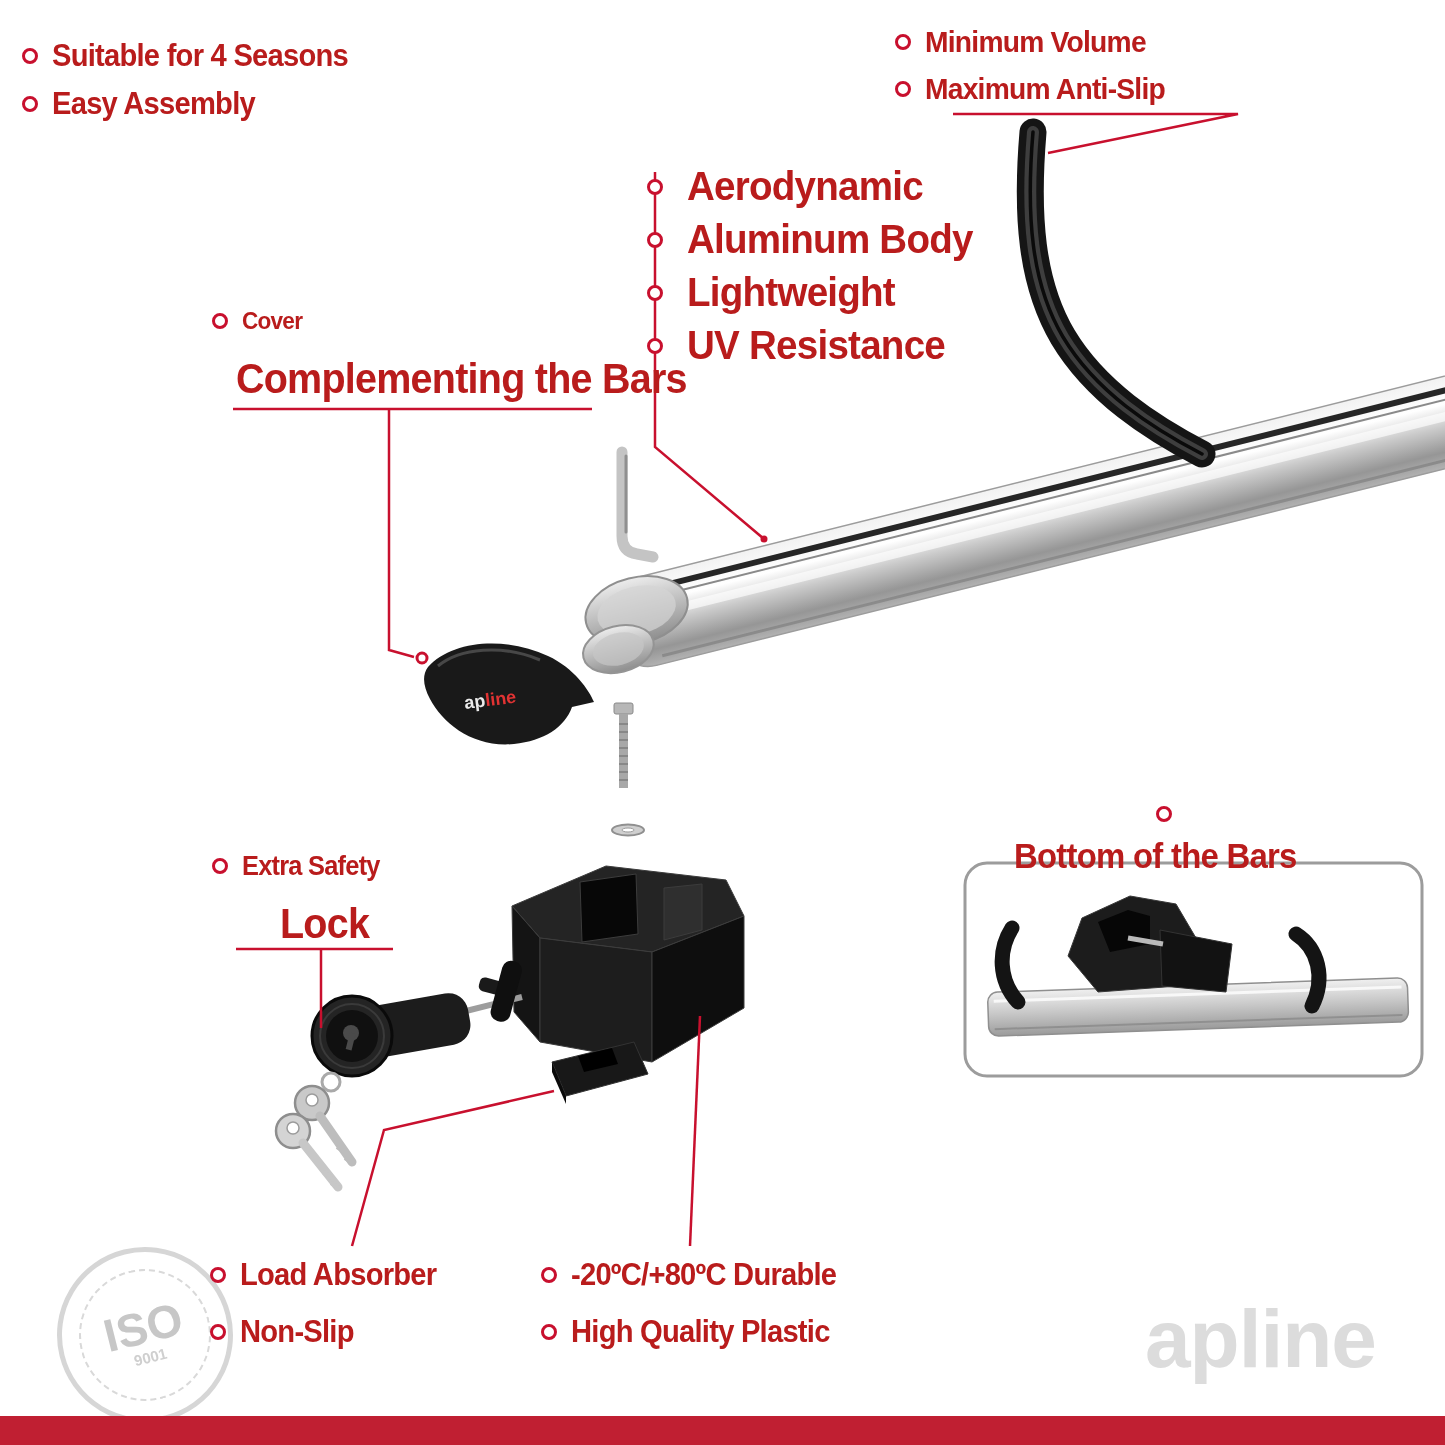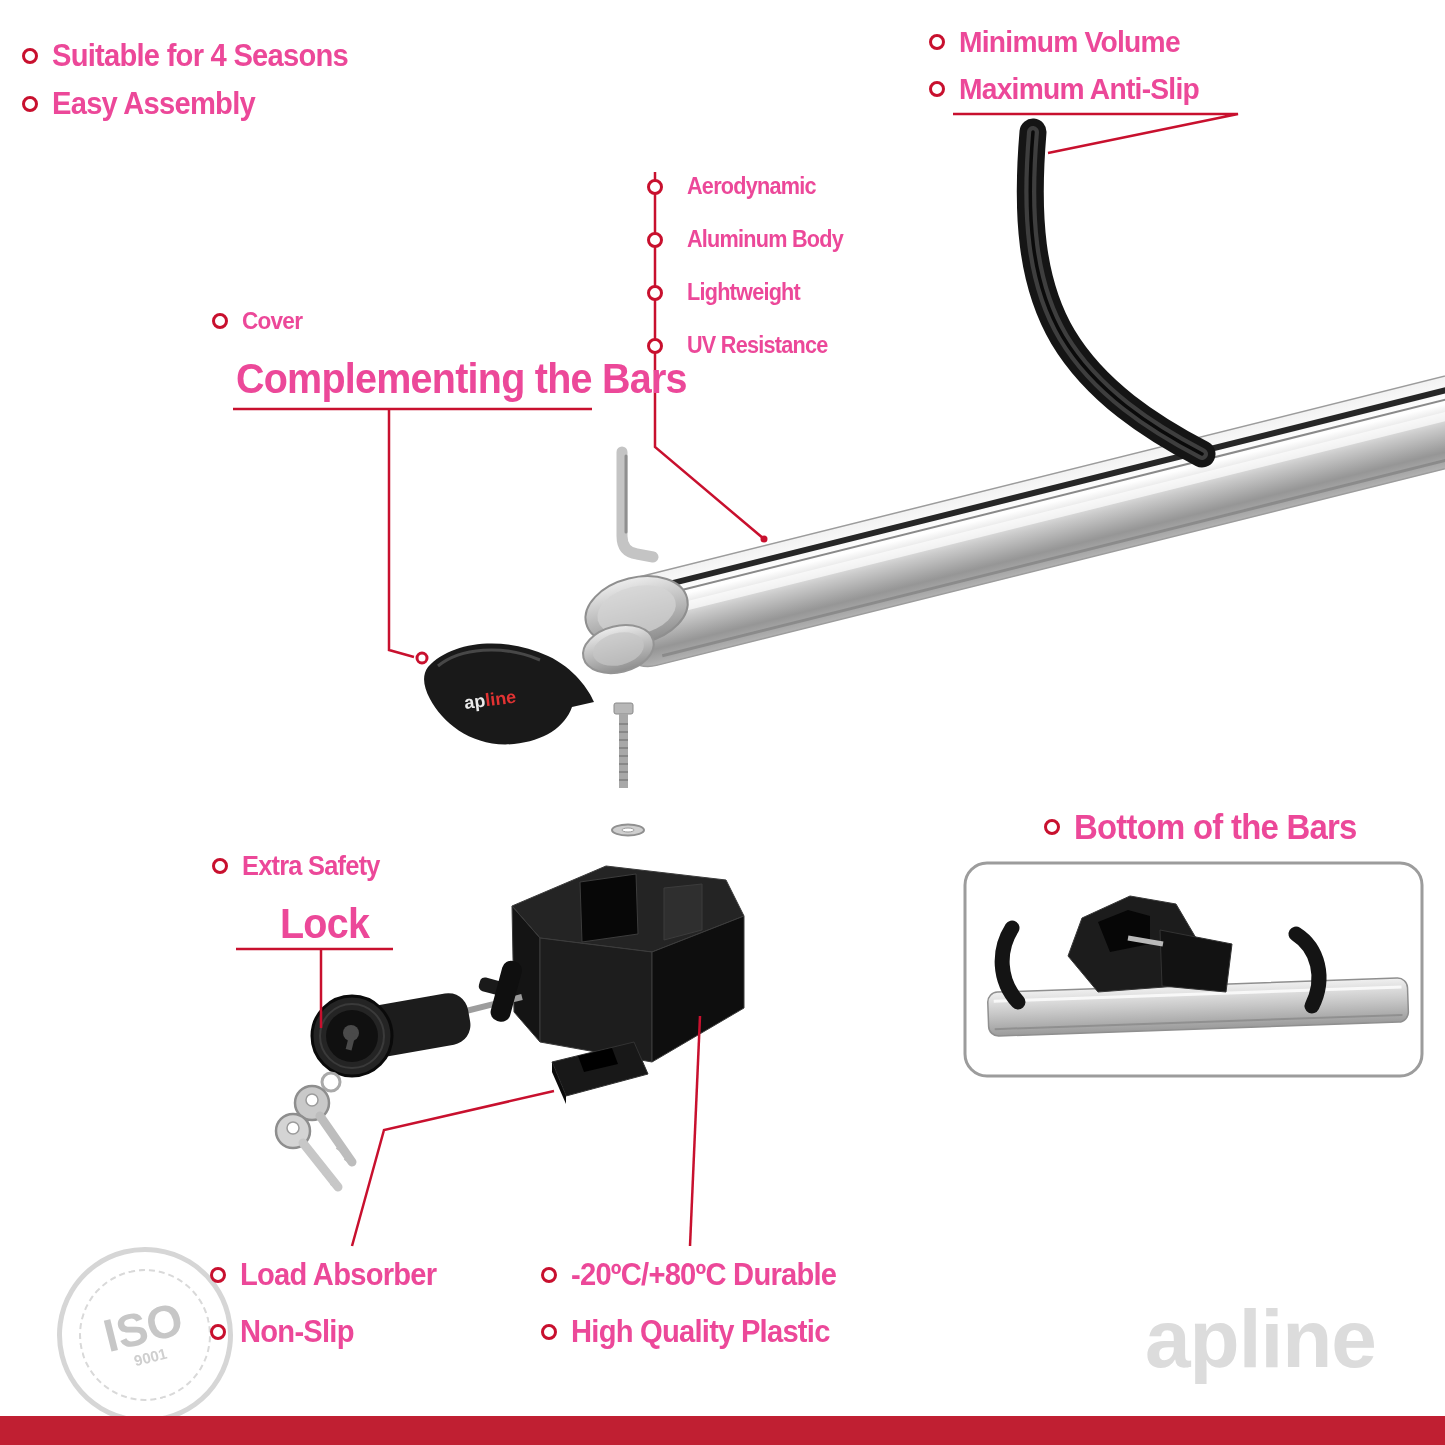--- a/index.html
+++ b/index.html
@@ -1,31 +1,31 @@
 <!DOCTYPE html>
 <html><head>
 <meta charset="utf-8">
 <style>
   html,body{margin:0;padding:0;}
   body{
     width:1445px;height:1445px;position:relative;background:#ffffff;
     font-family:"Liberation Sans",sans-serif;overflow:hidden;
   }
   svg.art{position:absolute;left:0;top:0;z-index:1;}
-  .label{position:absolute;z-index:2;color:#ec4899;font-weight:700;letter-spacing:-0.8px;}
+  .label{position:absolute;z-index:2;color:#b91c1c;font-weight:700;letter-spacing:-0.8px;}
   .vlist{display:flex;flex-direction:column;}
   .feat-item{display:flex;align-items:center;gap:14px;}
   .bullet{
     width:10px;height:10px;border:3px solid #C8102E;border-radius:50%;
     background:#ffffff;flex:0 0 auto;
   }
   .ftext{display:inline-block;transform:scaleX(.94);transform-origin:left center;white-space:nowrap;}
   .r48 .feat-item{height:48px;font-size:31px;}
   .r47 .feat-item{height:47px;font-size:30px;}
-  .r53 .feat-item{height:53px;font-size:23px;gap:24px;}
+  .r53 .feat-item{height:53px;font-size:41px;gap:24px;}
   .r57 .feat-item{height:57px;font-size:31px;gap:14px;}
   .indent-line{margin-left:24px;height:58px;display:flex;align-items:center;font-size:42px;}
   .lock-line{margin-left:68px;}
   #bottom-bars-title{font-size:35px;}
   #bottom-redbar{
     position:absolute;left:0;top:1416px;width:1445px;height:29px;
     background:#C01F32;z-index:3;
   }
   
   #iso-stamp{
@@ -188,21 +188,21 @@
   <div class="feat-item">
     <span class="bullet"></span>
     <span class="ftext">Suitable for 4 Seasons</span>
   </div>
   <div class="feat-item">
     <span class="bullet"></span>
     <span class="ftext">Easy Assembly</span>
   </div>
 </div>
 
-<div class="label vlist r47" style="left:929px;top:18px;">
+<div class="label vlist r47" style="left:895px;top:18px;">
   <div class="feat-item">
     <span class="bullet"></span>
     <span class="ftext">Minimum Volume</span>
   </div>
   <div class="feat-item">
     <span class="bullet"></span>
     <span class="ftext">Maximum Anti-Slip</span>
   </div>
 </div>
 
@@ -238,21 +238,21 @@
 <div class="label vlist" style="left:212px;top:837px;">
   <div class="feat-item" style="height:58px;font-size:27px;">
     <span class="bullet"></span>
     <span class="ftext">Extra Safety</span>
   </div>
   <div class="indent-line lock-line">
     <span class="ftext">Lock</span>
   </div>
 </div>
 
-<div class="label feat-item" id="bottom-bars-title" style="left:1044px;top:806px;height:42px;">
+<div class="label feat-item" id="bottom-bars-title" style="left:1014px;top:806px;height:42px;flex-direction:column;">
   <span class="bullet"></span>
   <span class="ftext">Bottom of the Bars</span>
 </div>
 
 <div class="label vlist r57" style="left:210px;top:1246px;">
   <div class="feat-item">
     <span class="bullet"></span>
     <span class="ftext">Load Absorber</span>
   </div>
   <div class="feat-item">

